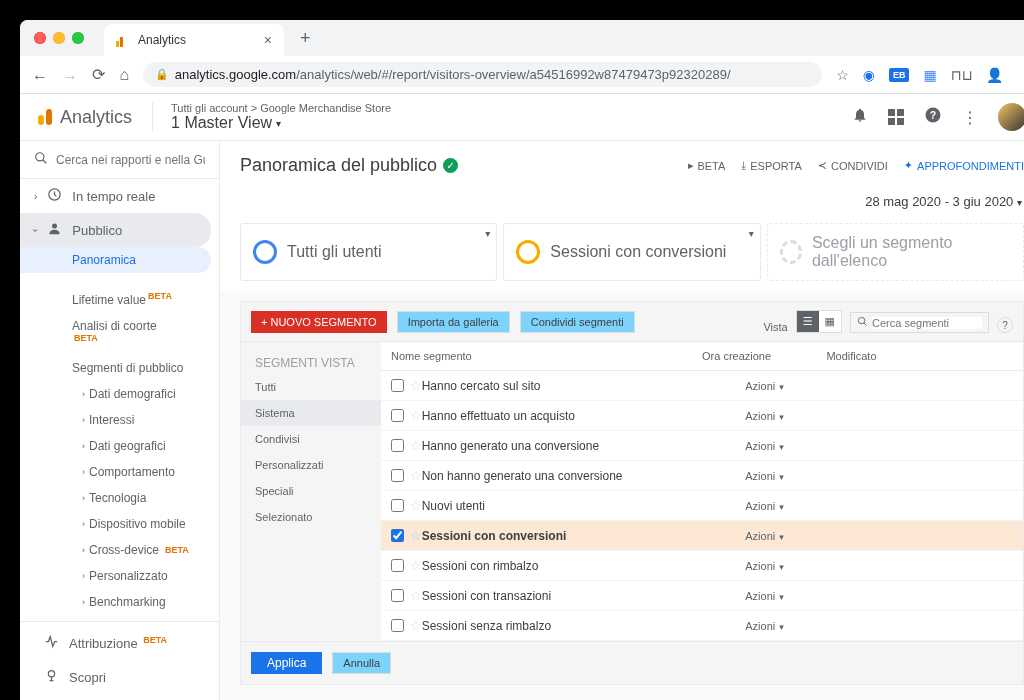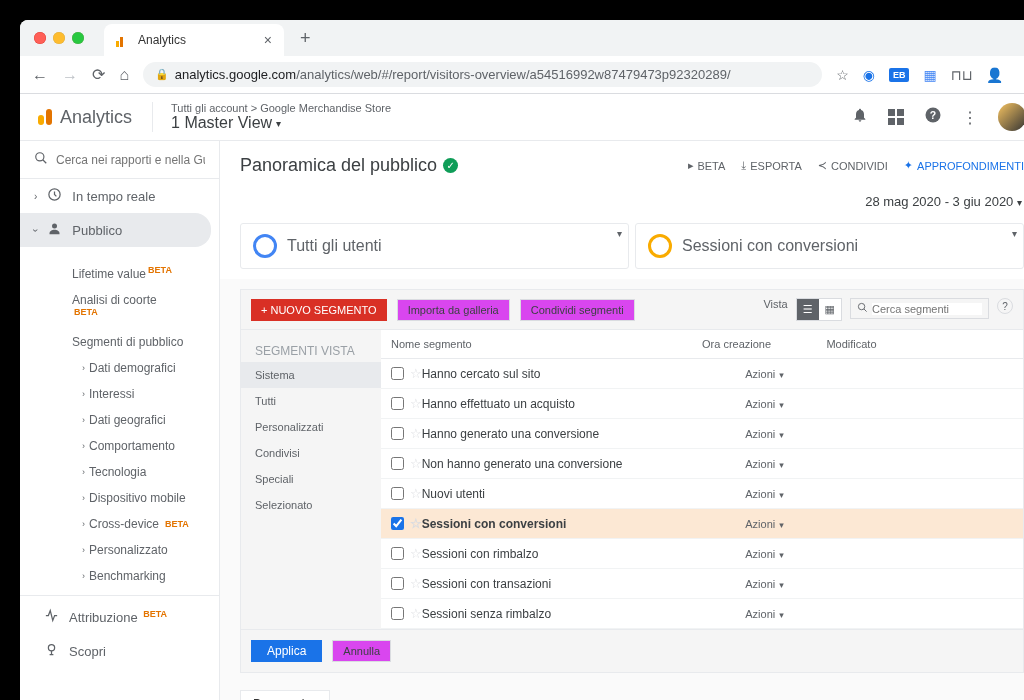--- a/index.html
+++ b/index.html
@@ -80,22 +80,22 @@
 .sc-blue { border-color: #4285f4; }
 .sc-orange { border-color: #f9ab00; }
 .sc-grey { border-color: #dadce0; }
 .seg-label { font-size: 16px; color: #5f6368; }
 .seg-placeholder { color: #9aa0a6; }
 .seg-drop { position:absolute; right:6px; top:4px; color:#5f6368; font-size:10px;}
 
 .seg-panel { margin: 10px 20px; border: 1px solid #e8eaed; background: #fff; }
 .panel-hdr { display: flex; align-items: center; padding: 8px 10px; background: #f5f5f5; gap: 10px; border-bottom: 1px solid #e8eaed;}
 .btn-red { background: #d93025; color: #fff; padding: 5px 10px; font-size: 11px; border: none; cursor: pointer;}
-.btn-plain { background: #d946ef; border: 1px solid #dadce0; padding: 4px 10px; font-size: 11px; color: #3c4043; cursor: pointer;}
-.panel-hdr .right { margin-left: auto; display: flex; align-items: flex-start; gap: 8px;}
+.btn-plain { background: #7dd3fc; border: 1px solid #dadce0; padding: 4px 10px; font-size: 11px; color: #3c4043; cursor: pointer;}
+.panel-hdr .right { margin-left: auto; display: flex; align-items: flex-end; gap: 8px;}
 .vista-lbl { font-size: 11px; color: #5f6368;}
 .view-toggle { border: 1px solid #dadce0; display: flex;}
 .vt-btn { padding: 4px 6px; background: #5f6368; color:#fff; font-size:11px;}
 .vt-btn.off { background: #fff; color: #5f6368;}
 .seg-search { border: 1px solid #dadce0; padding: 3px 6px; font-size: 11px; display:flex; align-items:center; gap:4px; color: #5f6368;}
 .seg-search input { border:none; outline:none; font-size:11px; width:110px;}
 .help-c { width: 16px; height:16px; border: 1px solid #dadce0; border-radius:50%; display:inline-flex; align-items:center; justify-content:center; font-size:10px; color:#5f6368;}
 
 .panel-body { display: flex; }
 .panel-side { width: 140px; background: #f5f5f5; padding: 10px 0; font-size: 11px;}
@@ -232,20 +232,21 @@
       <div class="nav-item sel">
         <span class="chev" style="transform:rotate(90deg);display:inline-block;">›</span>
         <span>
           <svg width="15" height="15" viewBox="0 0 24 24" fill="#5f6368">
               <circle cx="12" cy="8" r="4"></circle>
               <path d="M4 20c0-4 4-6 8-6s8 2 8 6v1H4z"></path>
             </svg>
         </span>
         <span>Pubblico</span>
       </div>
+      <div class="nav-sub active">Panoramica</div>
       <div class="nav-sub"></div>
       <div class="nav-sub"><span>Lifetime value</span><span class="beta">BETA</span></div>
       <div class="nav-sub"><span>Analisi di coorte</span><br><span class="beta">BETA</span></div>
       <div class="nav-sub">Segmenti di pubblico</div>
       <div class="nav-sub indent">
           <span class="chev2">›</span>
           <span>Dati demografici</span>
         </div>
       <div class="nav-sub indent">
           <span class="chev2">›</span>
@@ -339,20 +340,24 @@
       <div class="seg-pills">
         <div class="seg-pill">
           <div class="seg-circle sc-blue"></div>
           <div class="seg-label">Tutti gli utenti</div>
           <div class="seg-drop">▾</div>
         </div>
         <div class="seg-pill">
           <div class="seg-circle sc-orange"></div>
           <div class="seg-label">Sessioni con conversioni</div>
           <div class="seg-drop">▾</div>
+        </div>
+        <div class="seg-pill" style="border-style:dashed;">
+          <div class="seg-circle sc-grey" style="border-style:dashed;"></div>
+          <div class="seg-label seg-placeholder">Scegli un segmento dall'elenco</div>
         </div>
       </div>
 
       <div class="seg-panel">
         <div class="panel-hdr">
           <button class="btn-red">+ NUOVO SEGMENTO</button>
           <button class="btn-plain">Importa da galleria</button>
           <button class="btn-plain">Condividi segmenti</button>
           <div class="right">
             <span class="vista-lbl">Vista</span>
@@ -368,24 +373,24 @@
                   </svg>
               </span>
               <input placeholder="Cerca segmenti" style="">
             </div>
             <span class="help-c">?</span>
           </div>
         </div>
         <div class="panel-body">
           <div class="panel-side">
             <div class="ps-hdr">SEGMENTI VISTA</div>
+            <div class="ps-item">Tutti</div>
             <div class="ps-item act">Sistema</div>
-            <div class="ps-item">Tutti</div>
+            <div class="ps-item">Condivisi</div>
             <div class="ps-item">Personalizzati</div>
-            <div class="ps-item">Condivisi</div>
             <div class="ps-item">Speciali</div>
             <div class="ps-item">Selezionato</div>
           </div>
           <div class="panel-table">
             <div class="tbl-hdr">
               <div class="col-name">Nome segmento</div>
               <div class="col-time">Ora creazione</div>
               <div class="col-mod">Modificato</div>
               <div class="col-act"></div>
             </div>

